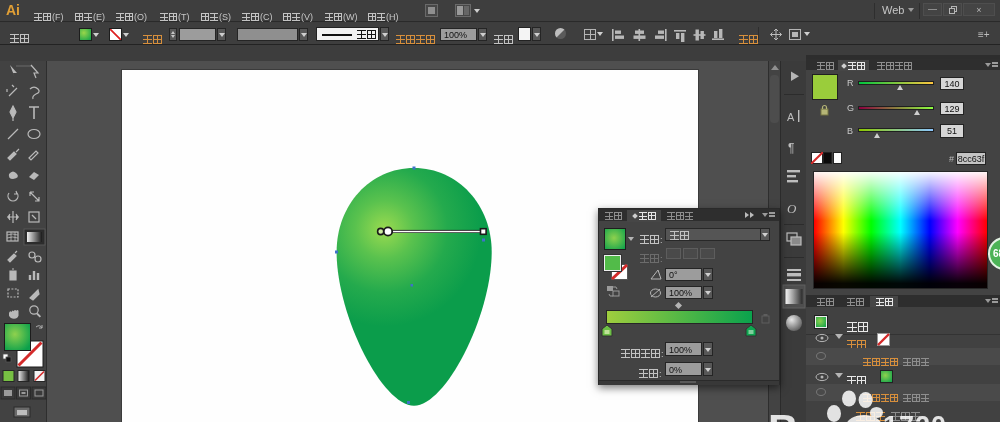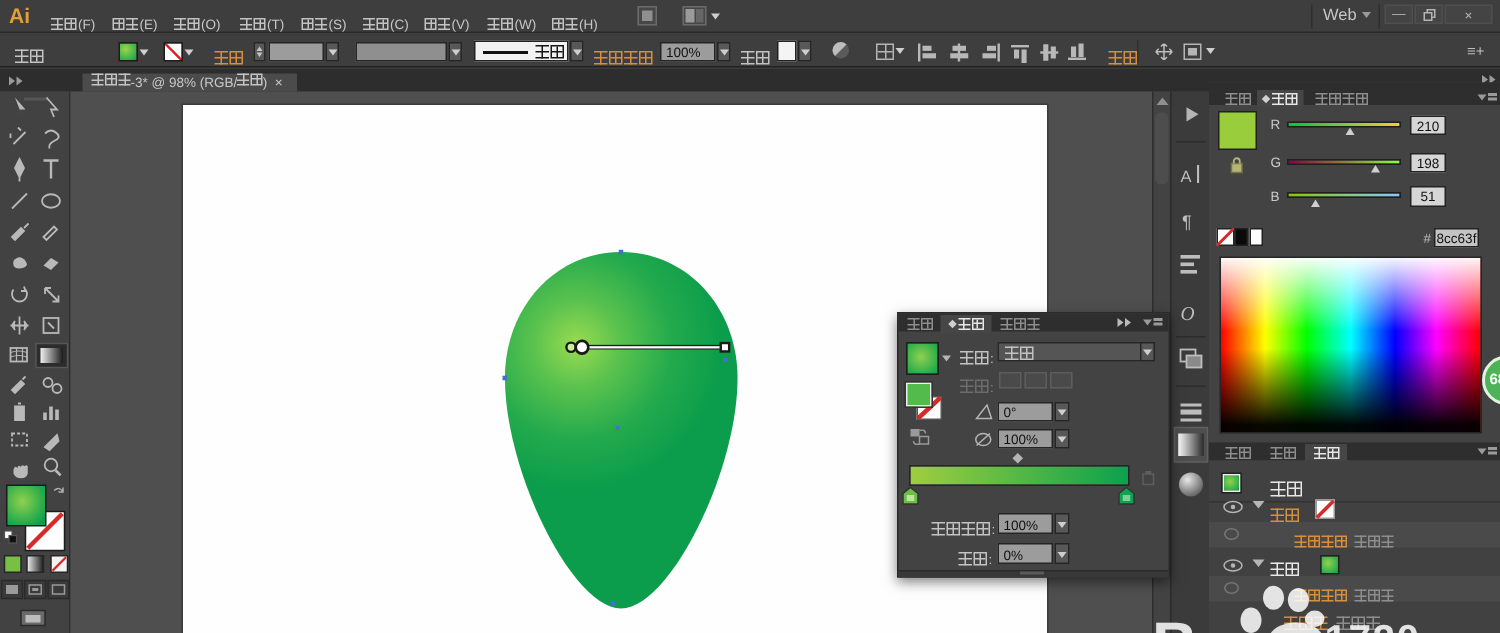--- a/index.html
+++ b/index.html
@@ -231,34 +231,20 @@
   <svg class="abs" style="left:770px;top:6px;" width="12" height="11">
         <path d="M6 0 L6 11 M0.5 5.5 L11.5 5.5 M6 0 L4 2 M6 0 L8 2 M6 11 L4 9 M6 11 L8 9 M.5 5.5 L2.5 3.5 M.5 5.5 L2.5 7.5 M11.5 5.5 L9.5 3.5 M11.5 5.5 L9.5 7.5" stroke="#bdbdbd" fill="none"></path>
       </svg>
   <div class="abs" style="left:789px;top:6px;width:12px;height:11px;border:1px solid #b5b5b5;background:linear-gradient(#b5b5b5,#b5b5b5) 50% 50%/6px 5px no-repeat;"></div>
   <div class="abs" style="left:804px;top:9px;">
         <span class="arr"></span>
       </div>
   <div class="abs" style="left:978px;top:6px;color:#bdbdbd;font-size:10px;">≡+</div>
 </div>
 
-<div id="tabbar" class="abs">
-  <div class="abs" style="left:6px;top:5px;width:0;height:0;border-top:3px solid transparent;border-bottom:3px solid transparent;border-left:4px solid #9a9a9a;"></div>
-  <div class="abs" style="left:11px;top:5px;width:0;height:0;border-top:3px solid transparent;border-bottom:3px solid transparent;border-left:4px solid #9a9a9a;"></div>
-  <div class="abs" style="left:988px;top:4px;width:0;height:0;border-top:3px solid transparent;border-bottom:3px solid transparent;border-left:4px solid #9a9a9a;"></div>
-  <div class="abs" style="left:993px;top:4px;width:0;height:0;border-top:3px solid transparent;border-bottom:3px solid transparent;border-left:4px solid #9a9a9a;"></div>
-  <div id="doctab"><span class="word" style="vertical-align:1px;">
-          <span class="c8 cj ga"></span>
-          <span class="c8 cj gb"></span>
-          <span class="c8 cj ga"></span>
-        </span>-3* @ 98% (RGB/<span class="word" style="vertical-align:1px;">
-          <span class="c8 cj ga"></span>
-          <span class="c8 cj gb"></span>
-        </span>)&nbsp;&nbsp;×</div>
-</div>
 
 <div id="tools" class="abs">
   <div class="abs" style="left:16px;top:4px;width:16px;height:2px;background:#565656;"></div>
   <svg class="abs" style="left:0;top:0;" width="47" height="361" viewBox="0 0 47 361" id="toolsvg">
     <g stroke="#b9b9b9" fill="none" stroke-width="1.2">
 
       <path d="M10 4 L17 12 L13 12 L15 17" fill="#b9b9b9" stroke="none"></path>
       <path d="M31 4 L38 12 L34 12 L36 17" fill="none"></path>
 
       <path d="M9 35 L17 27 M7 28 l0 3 M12 24 l2 2"></path>
@@ -445,26 +431,26 @@
   <div class="abs" style="left:6px;top:19px;width:26px;height:26px;background:#9acd3b;border:1px solid #202020;"></div>
 
   <svg class="abs" style="left:12px;top:49px;" width="13" height="13" viewBox="0 0 13 13">
         <rect x="3" y="5" width="7" height="6" fill="#b5b577" stroke="#777745"></rect>
         <path d="M4.5 5 v-1.5 a2 2 0 0 1 4 0 V5" fill="none" stroke="#b5b577" stroke-width="1.2"></path>
       </svg>
 
   <div class="abs" style="left:41px;top:23px;color:#c9c9c9;font-size:9px;">R</div>
   <div class="abs" style="left:52px;top:26px;width:76px;height:4px;background:linear-gradient(to right,#00c63f,#ffc63f);border:1px solid #1f1f1f;"></div>
   <div class="abs" style="left:91px;top:30px;width:0;height:0;border-left:3.5px solid transparent;border-right:3.5px solid transparent;border-bottom:5px solid #cfcfcf;"></div>
-  <div class="vbox" style="left:134px;top:22px;width:24px;height:13px;line-height:12px;">210</div>
+  <div class="vbox" style="left:134px;top:22px;width:24px;height:13px;line-height:12px;">140</div>
 
   <div class="abs" style="left:41px;top:48px;color:#c9c9c9;font-size:9px;">G</div>
   <div class="abs" style="left:52px;top:51px;width:76px;height:4px;background:linear-gradient(to right,#8c003f,#8cff3f);border:1px solid #1f1f1f;"></div>
   <div class="abs" style="left:108px;top:55px;width:0;height:0;border-left:3.5px solid transparent;border-right:3.5px solid transparent;border-bottom:5px solid #cfcfcf;"></div>
-  <div class="vbox" style="left:134px;top:47px;width:24px;height:13px;line-height:12px;">198</div>
+  <div class="vbox" style="left:134px;top:47px;width:24px;height:13px;line-height:12px;">129</div>
 
   <div class="abs" style="left:41px;top:71px;color:#c9c9c9;font-size:9px;">B</div>
   <div class="abs" style="left:52px;top:73px;width:76px;height:4px;background:linear-gradient(to right,#8cc600,#8cc6ff);border:1px solid #1f1f1f;"></div>
   <div class="abs" style="left:68px;top:78px;width:0;height:0;border-left:3.5px solid transparent;border-right:3.5px solid transparent;border-bottom:5px solid #cfcfcf;"></div>
   <div class="vbox" style="left:134px;top:69px;width:24px;height:14px;line-height:13px;">51</div>
 
   <div class="abs" style="left:5px;top:97px;width:12px;height:12px;background:#fff;border:1px solid #222;"></div>
   <svg class="abs" style="left:5px;top:97px;" width="12" height="12">
         <line x1="0" y1="12" x2="12" y2="0" stroke="#d42a2a" stroke-width="2"></line>
       </svg>

